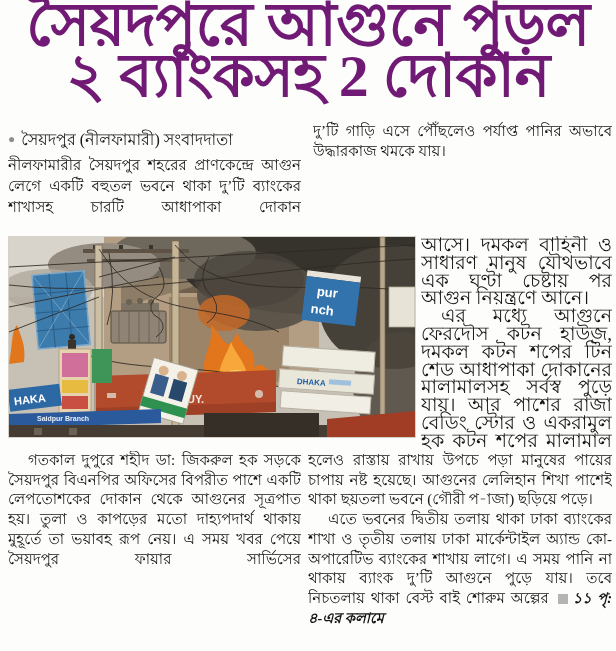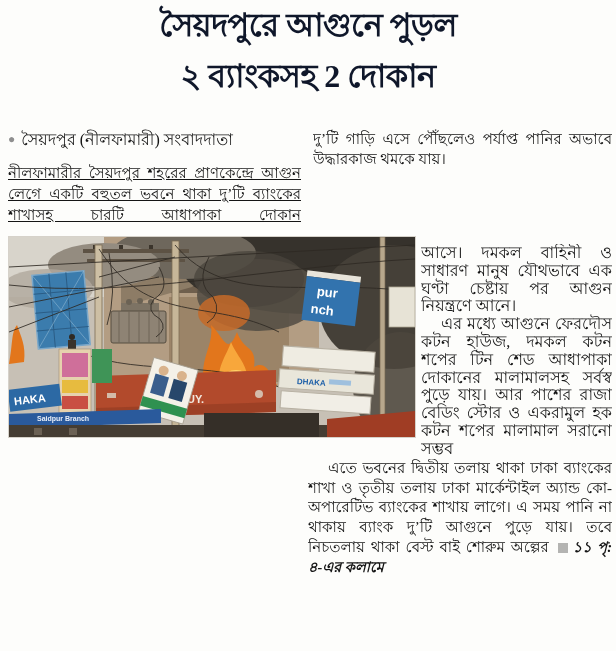--- a/index.html
+++ b/index.html
@@ -4,40 +4,40 @@
 <style>
   html,body{margin:0;padding:0;}
   body{
     width:616px;height:651px;overflow:hidden;
     background:#fdfdfb;color:#151515;
     font-family:"Liberation Serif","DejaVu Serif",serif;
   }
   .page{position:relative;width:616px;height:651px;background:#fdfdfb;}
   .headline{
     position:absolute;top:0;left:0;width:616px;text-align:center;
-    font-weight:bold;font-size:32px;line-height:51px;color:#0f172a;
+    font-weight:bold;font-size:60px;line-height:51px;color:#701a75;
     letter-spacing:-0.5px;
   }
   .byline{
     position:absolute;top:128px;left:8px;width:294px;
     font-weight:normal;font-size:16px;line-height:22px;white-space:nowrap;overflow:hidden;
   }
   .byline .bullet{color:#8f8f8f;font-size:12px;vertical-align:2px;margin-right:6px;}
-  .body-text{font-size:15px;text-align:justify;overflow:hidden;margin-top:8px;}
+  .body-text{font-size:15px;text-align:justify;overflow:hidden;}
   .body-text p{margin:0;}
   .body-text p.indent{text-indent:20px;}
   .body-text p.flows{text-align-last:justify;}
-  .left-top{position:absolute;top:155px;left:8px;width:293px;height:78px;line-height:21px;text-decoration:underline;}
+  .left-top{position:absolute;top:155px;left:8px;width:293px;height:78px;line-height:21px;}
   .right-top{position:absolute;top:121px;left:313px;width:299px;height:113px;line-height:20px;}
   .photo-frame{
     position:absolute;top:236px;left:8px;width:406px;height:200px;
     border:1px solid #d6d2ca;background:#c7c0b5;box-sizing:content-box;
   }
   .photo-frame svg{display:block;width:406px;height:200px;}
-  .right-beside{position:absolute;top:236px;left:421px;width:191px;height:214px;line-height:17.8px;font-size:16px;}
+  .right-beside{position:absolute;top:236px;left:421px;width:191px;height:214px;line-height:17.8px;font-size:19px;}
   .left-bottom{position:absolute;top:451px;left:8px;width:293px;height:198px;line-height:19.7px;}
   .right-bottom{position:absolute;top:451px;left:308px;width:304px;height:198px;line-height:19.7px;}
   .cont-square{
     display:inline-block;width:10px;height:10px;background:#b4b4b2;
     margin:0 5px 0 9px;vertical-align:-1px;
   }
   .cont-text{font-weight:bold;font-style:italic;font-size:14.5px;}
   .svg-label{font-family:"Liberation Sans","DejaVu Sans",sans-serif;font-weight:bold;}
 </style>
 </head>
@@ -204,19 +204,21 @@
       </g>
     </svg>
   </div>
 
   <div class="body-text right-beside">
     <p>আসে। দমকল বাহিনী ও সাধারণ মানুষ যৌথভাবে এক ঘণ্টা চেষ্টায় পর আগুন নিয়ন্ত্রণে আনে।</p>
     <p class="indent flows">এর মধ্যে আগুনে ফেরদৌস কটন হাউজ, দমকল কটন শপের টিন শেড আধাপাকা দোকানের মালামালসহ সর্বস্ব পুড়ে যায়। আর পাশের রাজা বেডিং স্টোর ও একরামুল হক কটন শপের মালামাল সরানো সম্ভব</p>
   </div>
 
   <div class="body-text left-bottom">
+    <p class="indent flows">গতকাল দুপুরে শহীদ ডা: জিকরুল হক সড়কে সৈয়দপুর বিএনপির অফিসের বিপরীত পাশে একটি লেপতোশকের দোকান থেকে আগুনের সূত্রপাত হয়। তুলা ও কাপড়ের মতো দাহ্যপদার্থ থাকায় মুহূর্তে তা ভয়াবহ রূপ নেয়। এ সময় খবর পেয়ে সৈয়দপুর ফায়ার সার্ভিসের</p>
   </div>
 
   <div class="body-text right-bottom">
+    <p>হলেও রাস্তায় রাখায় উপচে পড়া মানুষের পায়ের চাপায় নষ্ট হয়েছে। আগুনের লেলিহান শিখা পাশেই থাকা ছয়তলা ভবনে (গৌরী প-াজা) ছড়িয়ে পড়ে।</p>
     <p class="indent"><span>এতে ভবনের দ্বিতীয় তলায় থাকা ঢাকা ব্যাংকের শাখা ও তৃতীয় তলায় ঢাকা মার্কেন্টাইল অ্যান্ড কো-অপারেটিভ ব্যাংকের শাখায় লাগে। এ সময় পানি না থাকায় ব্যাংক দু’টি আগুনে পুড়ে যায়। তবে নিচতলায় থাকা বেস্ট বাই শোরুম অল্পের</span><span class="cont-square"></span><span class="cont-text">১১ পৃ: ৪-এর কলামে</span></p>
   </div>
 
 </div>
 
 </body></html>

